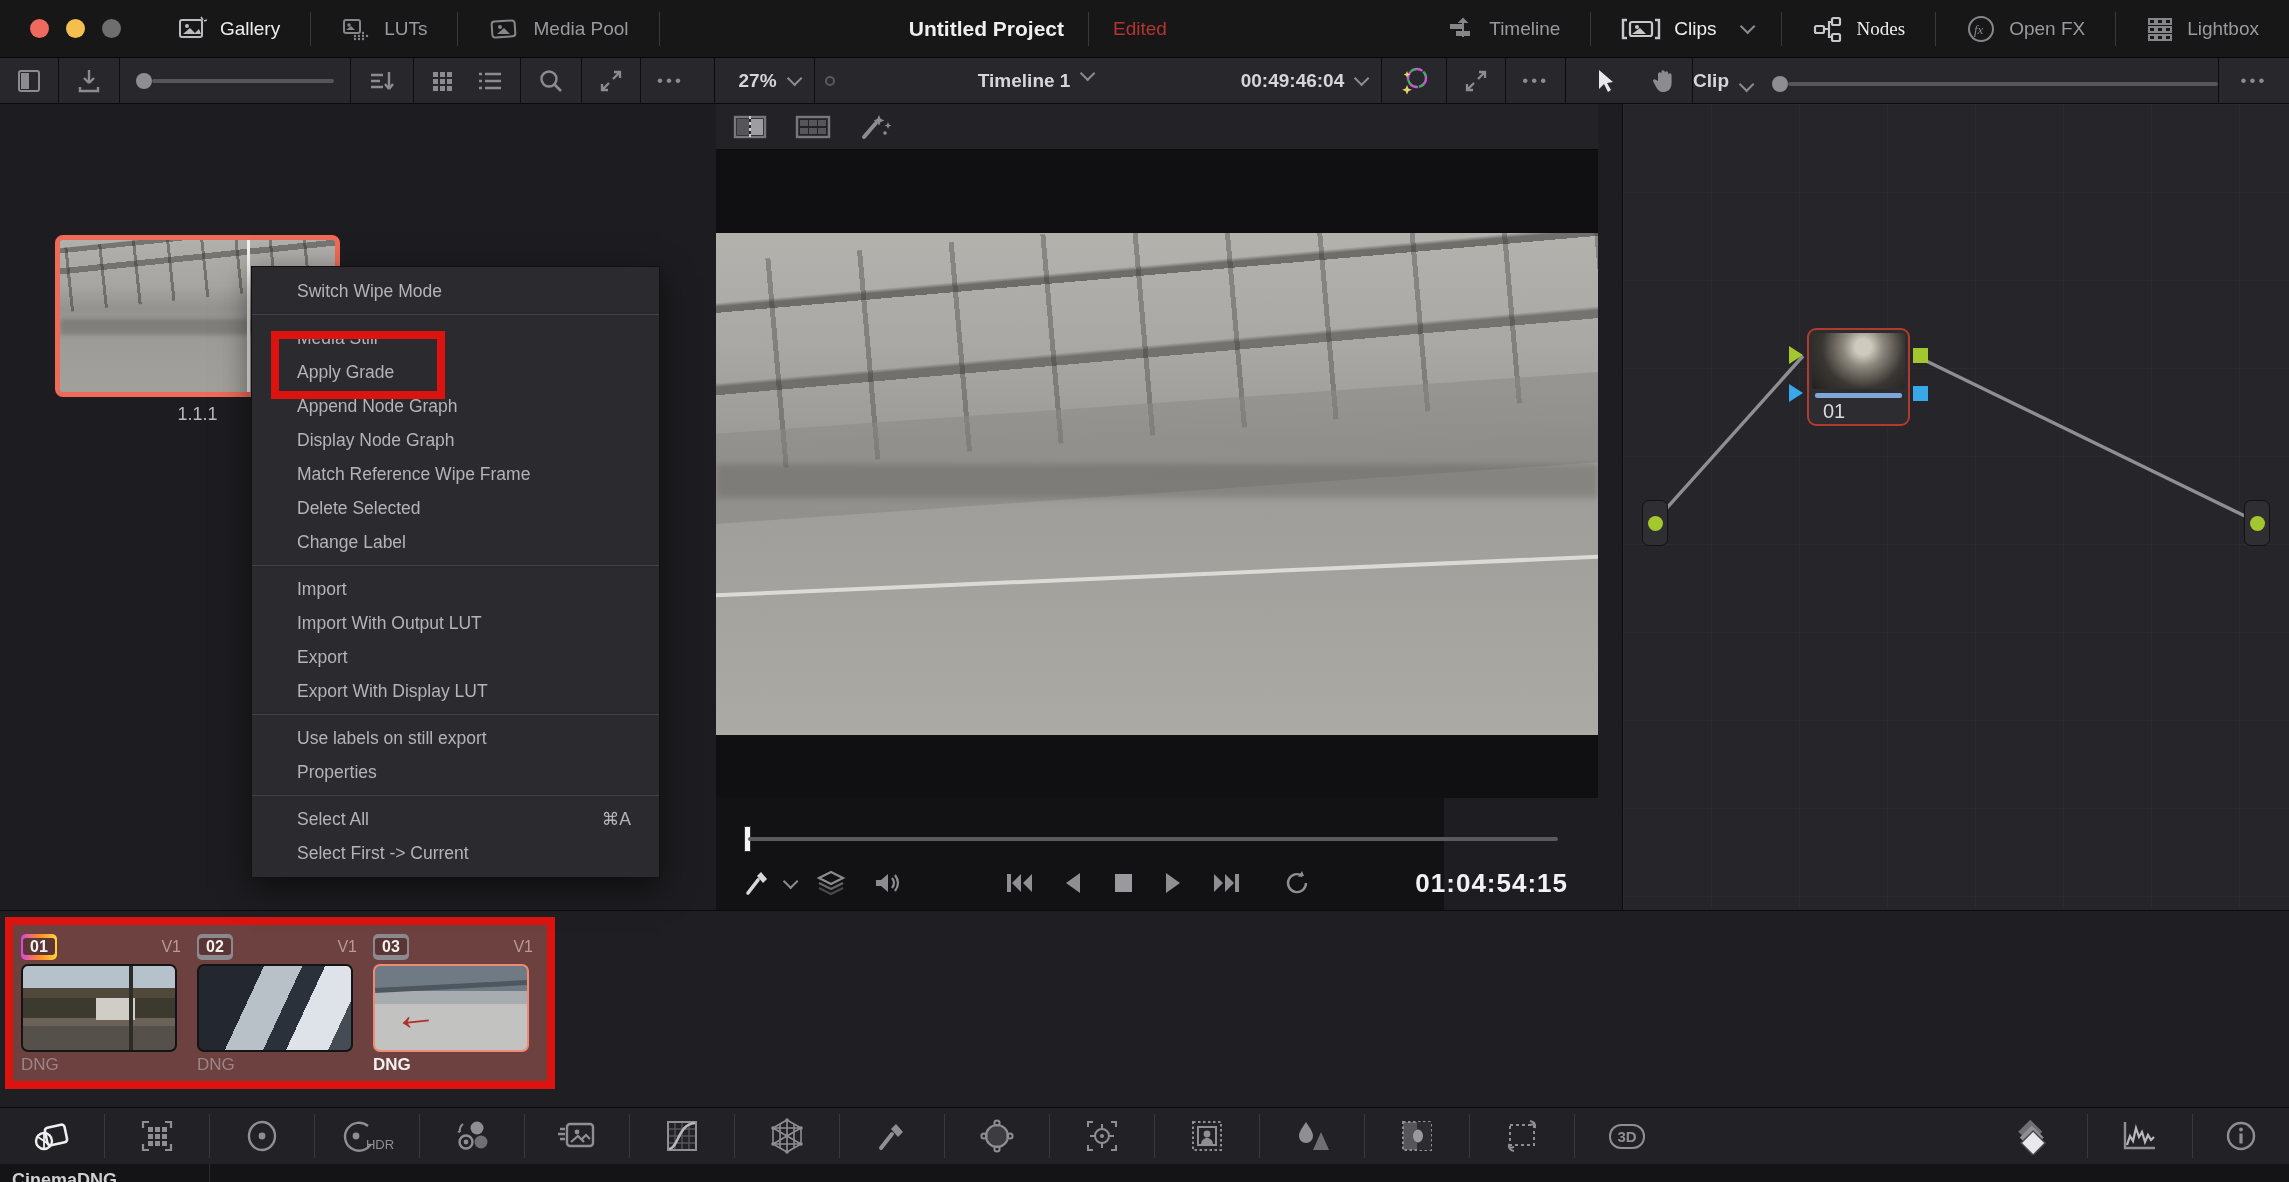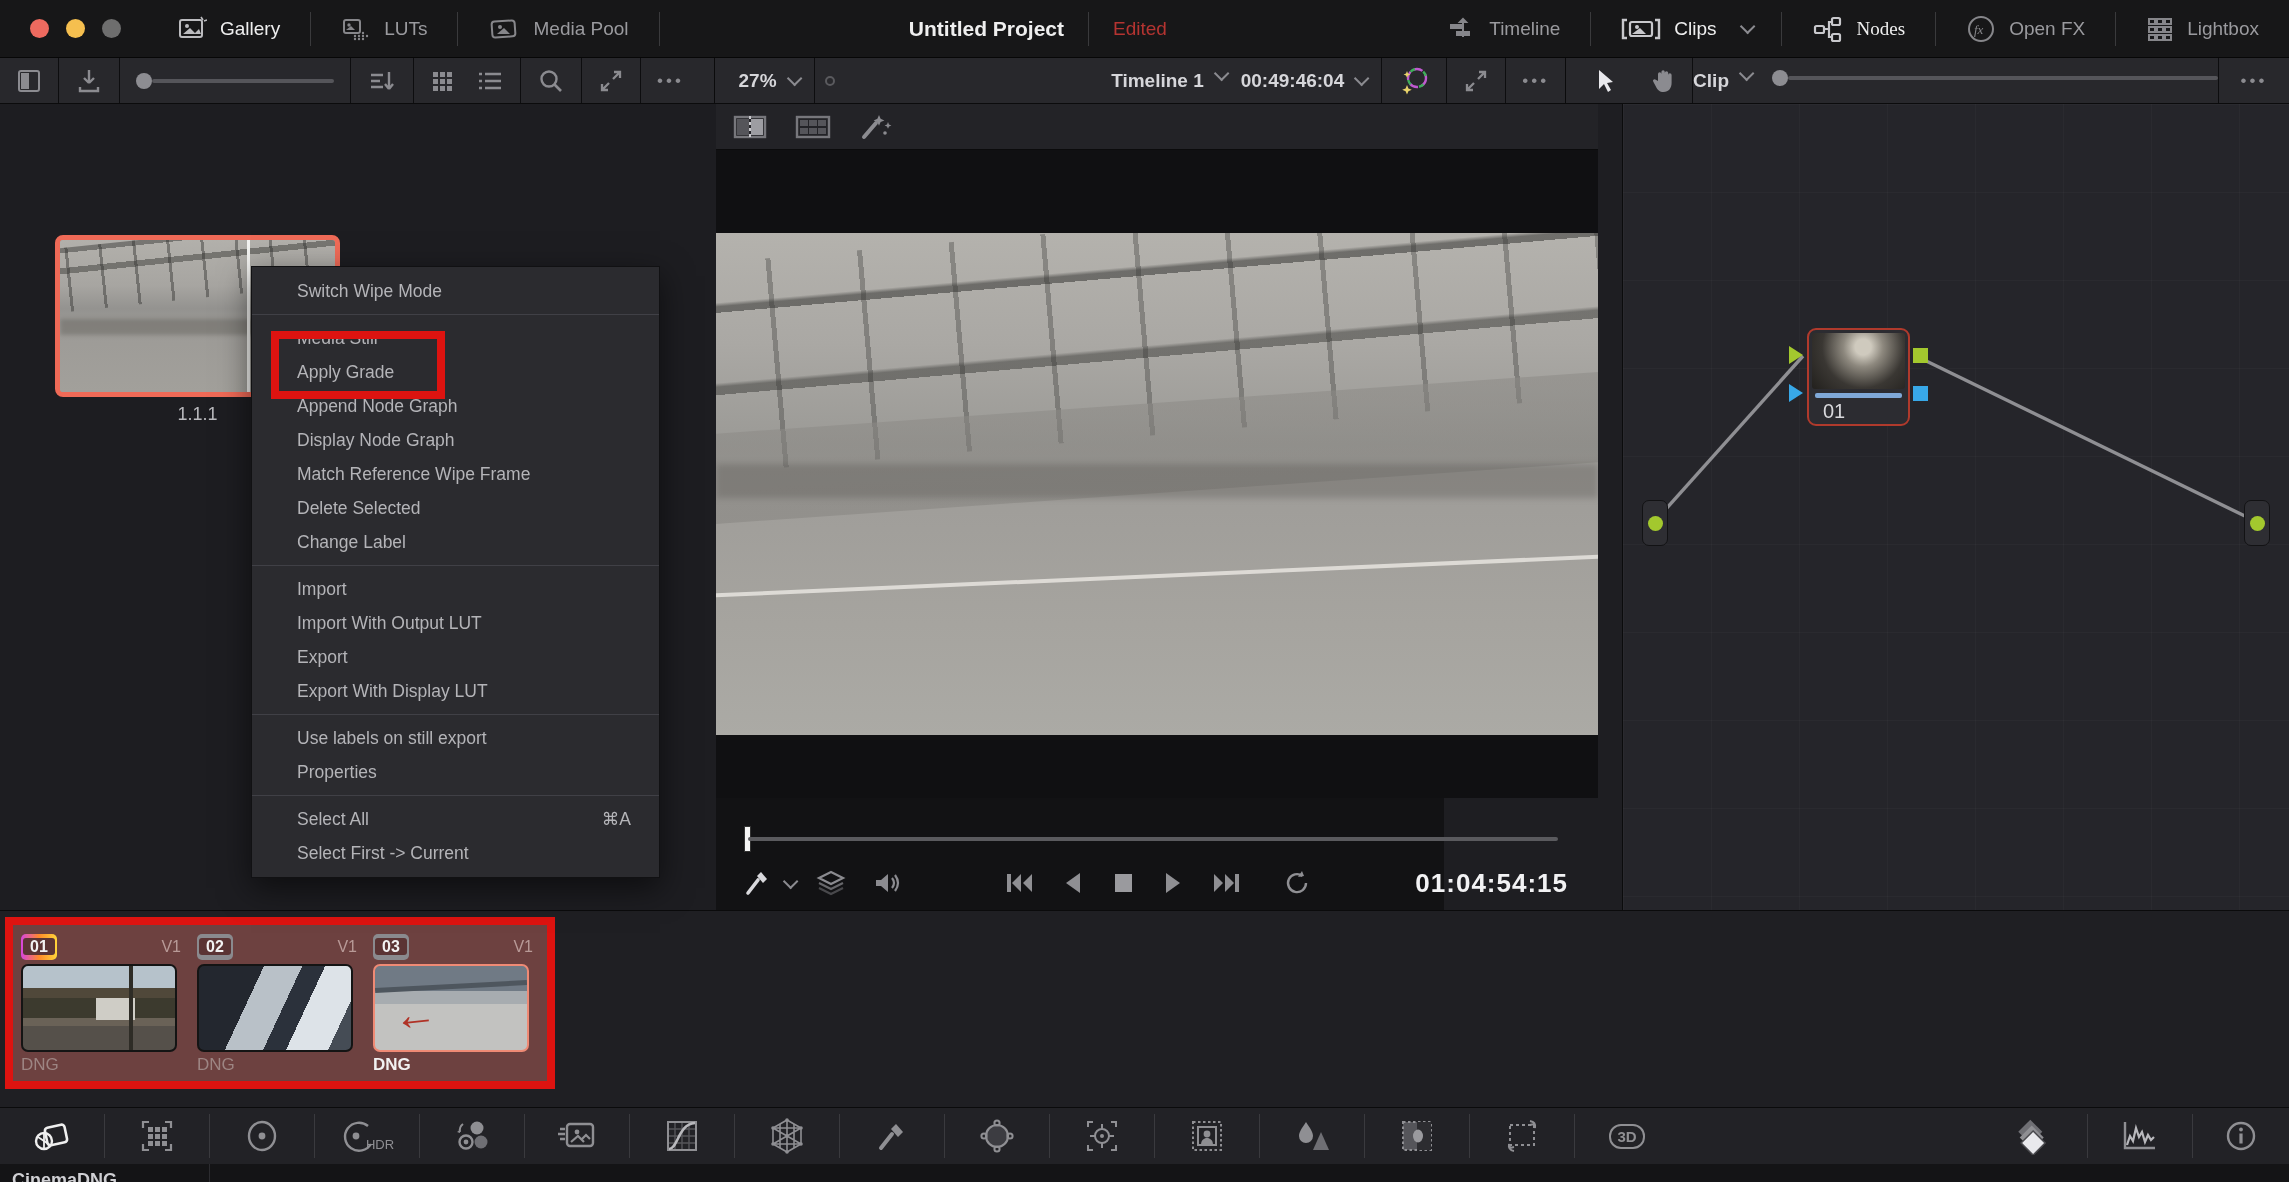--- a/index.html
+++ b/index.html
@@ -338,21 +338,21 @@
         </div>
     </div>
 
     <div class="tb-sec tb-viewer">
       <div class="tbtn" style="padding-left:24px;">
         <span class="zoomlbl">27%</span>
         <span class="chev"></span>
       </div>
       <div class="vdiv"></div>
       <span class="statdot"></span>
-      <div style="flex:1; display:flex; justify-content:flex-end;">
+      <div style="flex:1; display:flex; justify-content:center;">
         <span class="tlname">Timeline 1</span>
         <span class="chev"></span>
       </div>
       <div class="tbtn">
         <span class="tc">00:49:46:04</span>
         <span class="chev"></span>
       </div>
       <div class="vdiv"></div>
       <div class="tbtn">
         <svg width="32" height="32" viewBox="0 0 32 32">
@@ -381,21 +381,21 @@
         <svg width="26" height="28" viewBox="0 0 26 28">
             <path d="M7 3 L7 22 L12 17 L16 25 L19 23 L15 16 L21 15 Z" fill="#e9e9ed"></path>
           </svg>
       </div>
       <div class="tbtn">
         <svg width="26" height="28" viewBox="0 0 26 28">
             <path d="M8 14 V7 a1.7 1.7 0 0 1 3.4 0 V5 a1.7 1.7 0 0 1 3.4 0 v1 a1.7 1.7 0 0 1 3.4 0 v2 a1.7 1.7 0 0 1 3.4 0 v8 c0 5 -3 9 -8 9 c-4 0 -6 -2 -8 -6 l-2.4 -4.6 c-.8 -1.6 1.2 -3 2.6 -1.6 z" fill="#8b8b90"></path>
           </svg>
       </div>
       <div class="vdiv"></div>
-      <div style="flex:1; display:flex; align-items:flex-start; justify-content:center;">
+      <div style="flex:1; display:flex; align-items:flex-end; justify-content:center;">
         <span class="tlname">Clip</span>
         <span class="chev"></span>
         <span class="slider" style="margin-left:22px;">
           <span class="knob"></span>
           <span class="track" style="width:430px;"></span>
         </span>
       </div>
       <div class="vdiv"></div>
       <div class="tbtn" style="width:70px;">
           <span class="dots">•••</span>

